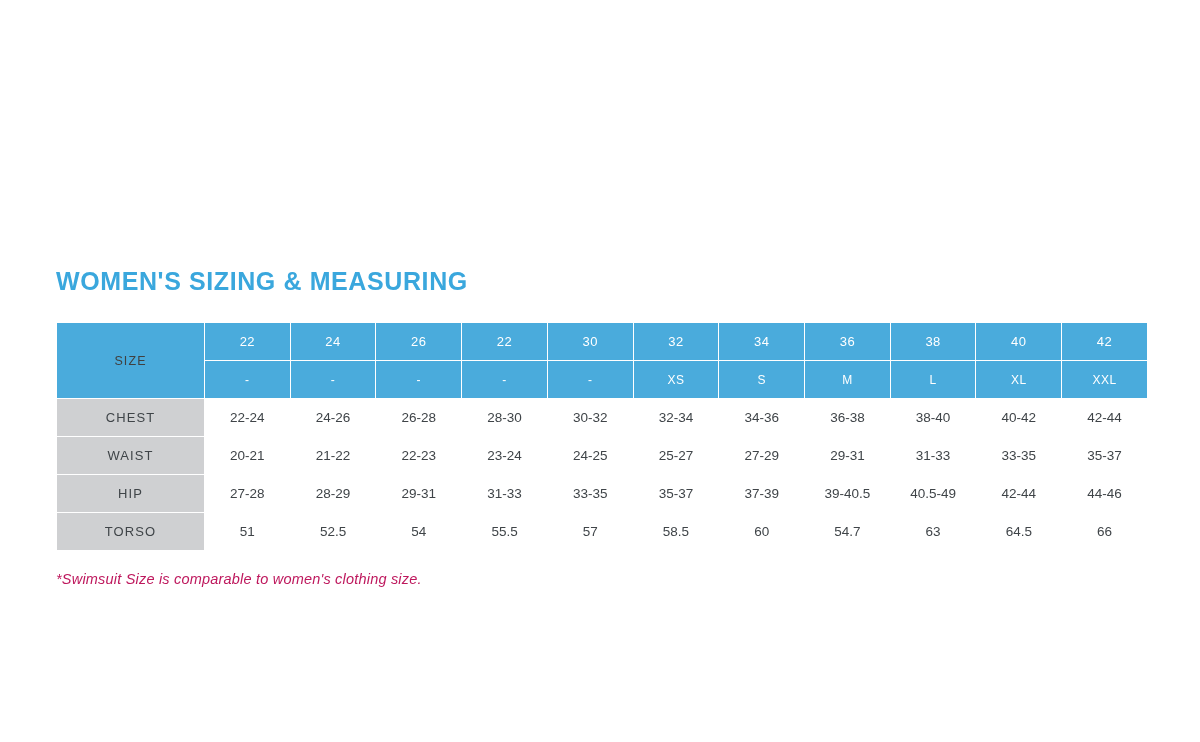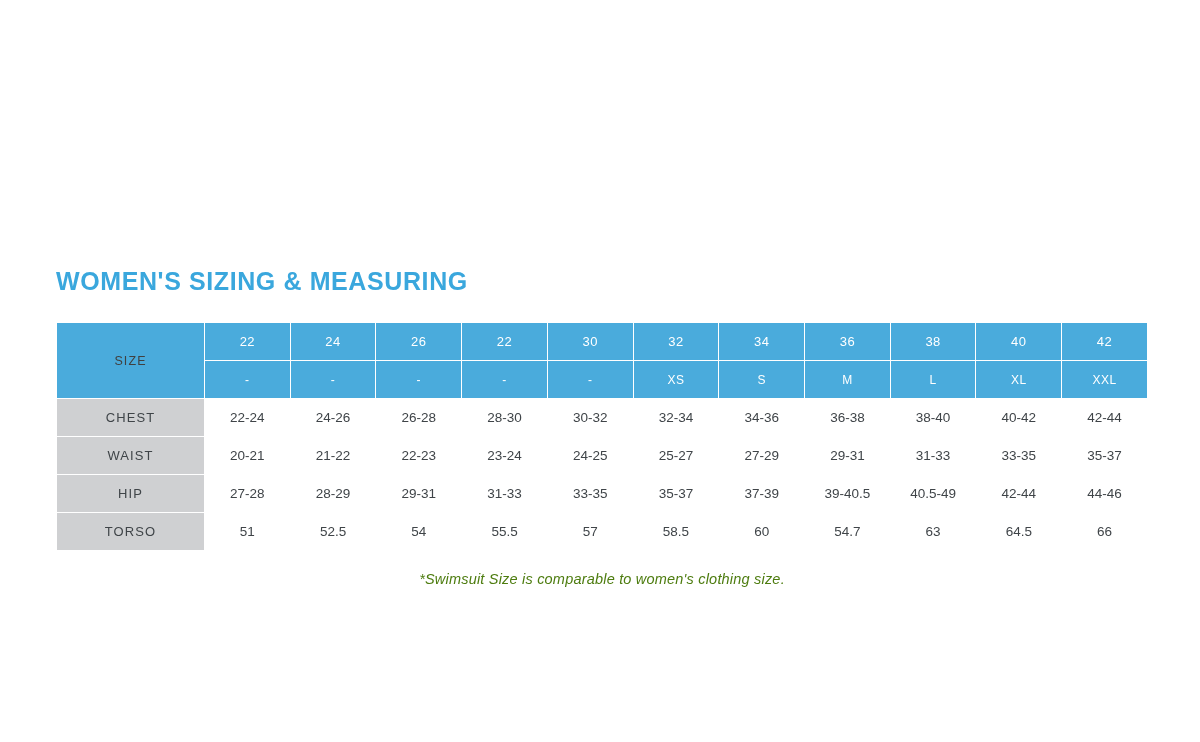--- a/index.html
+++ b/index.html
@@ -84,23 +84,22 @@
     font-size: 13.5px;
     border: 1px solid #d8d9db;
   }
   .data-row td.row-label {
     border: 1px solid #ffffff;
   }
   .footnote {
     margin-top: 20px;
     font-size: 14.5px;
     font-style: italic;
-    color: #4d7c0f;
+    color: #be185d;
     letter-spacing: 0.2px;
-    text-align: center;
   }
   col.first-col { width: 148px; }
 </style>
 </head>
 <body>
 
 <div class="page">
   <div class="content">
 
     <h1 class="title">WOMEN'S SIZING &amp; MEASURING</h1>

